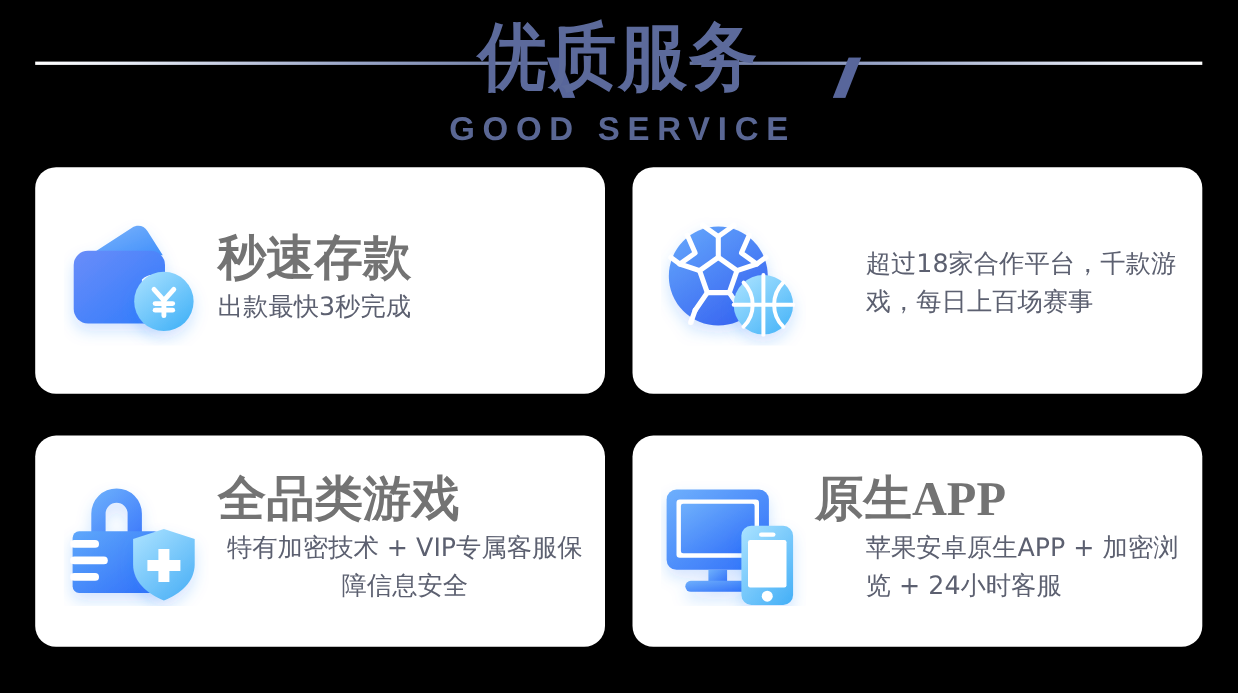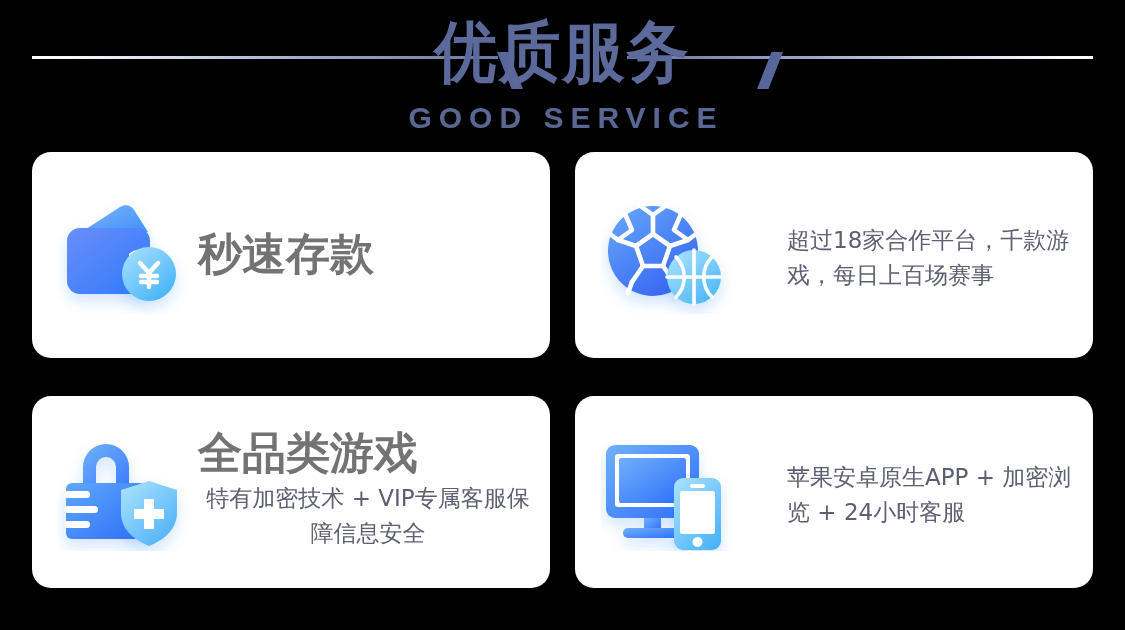--- a/index.html
+++ b/index.html
@@ -158,20 +158,21 @@
               <path d="M100 67 L91 77"></path>
             <path d="M91 77 L91 91"></path>
             <path d="M83 80 L99 80"></path>
               <path d="M83 86 L99 86"></path>
           </g>
         </g>
       </svg>
     </div>
     <div class="text-col">
       <div class="card-title">秒速存款</div>
+      <div class="card-sub">出款最快3秒完成</div>
     </div>
   </div>
 
   <div class="card card-2">
     <div class="icon-wrap">
       <svg viewBox="0 0 132 118" xmlns="http://www.w3.org/2000/svg">
         <defs>
           <linearGradient id="g2a" x1="0.15" y1="0" x2="0.85" y2="1">
             <stop offset="0" stop-color="#63a5fb"></stop>
               <stop offset="1" stop-color="#3560f0"></stop>
@@ -287,17 +288,18 @@
         </g>
         <g filter="url(#sh4)">
           <rect x="73" y="45" width="47" height="72" rx="9" fill="url(#g4b)"></rect>
           <rect x="79" y="58" width="35" height="43" rx="2" fill="#ffffff"></rect>
           <rect x="89" y="51" width="15" height="4" rx="2" fill="#ffffff"></rect>
           <circle cx="96.5" cy="109" r="5" fill="#ffffff"></circle>
         </g>
       </svg>
     </div>
     <div class="text-col">
+      <div class="card-title">原生APP</div>
       <div class="card-sub">苹果安卓原生APP + 加密浏览 + 24小时客服</div>
     </div>
   </div>
 
 </div>
 
 </body></html>

